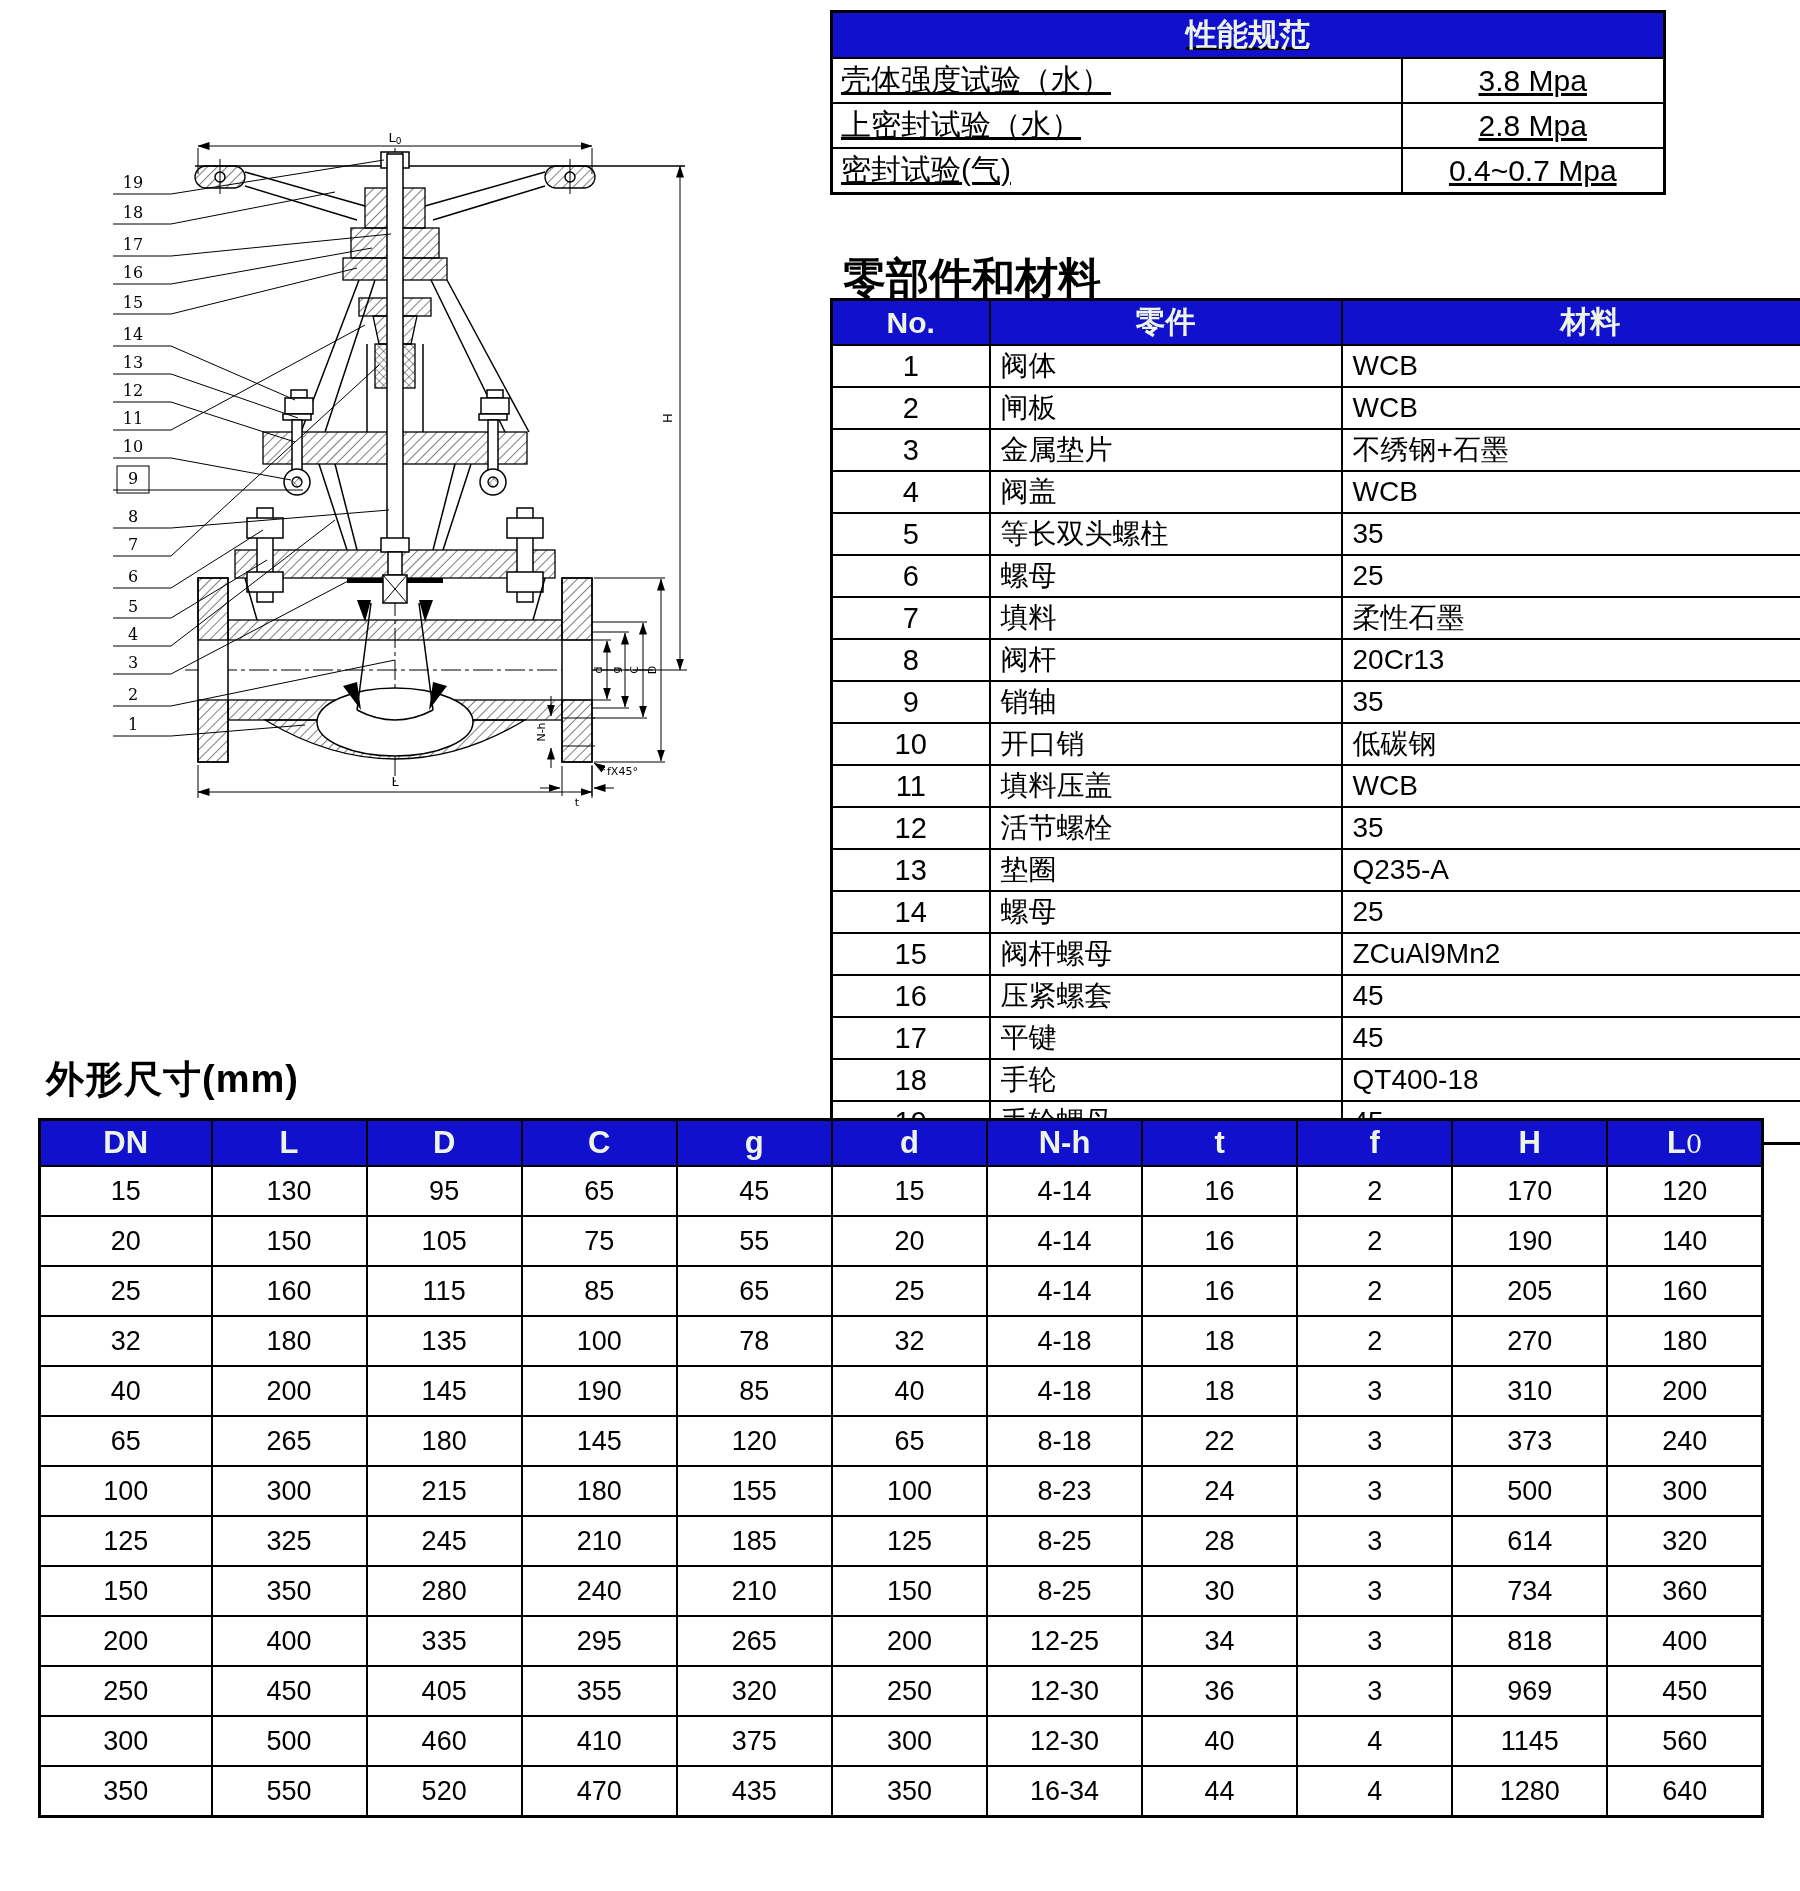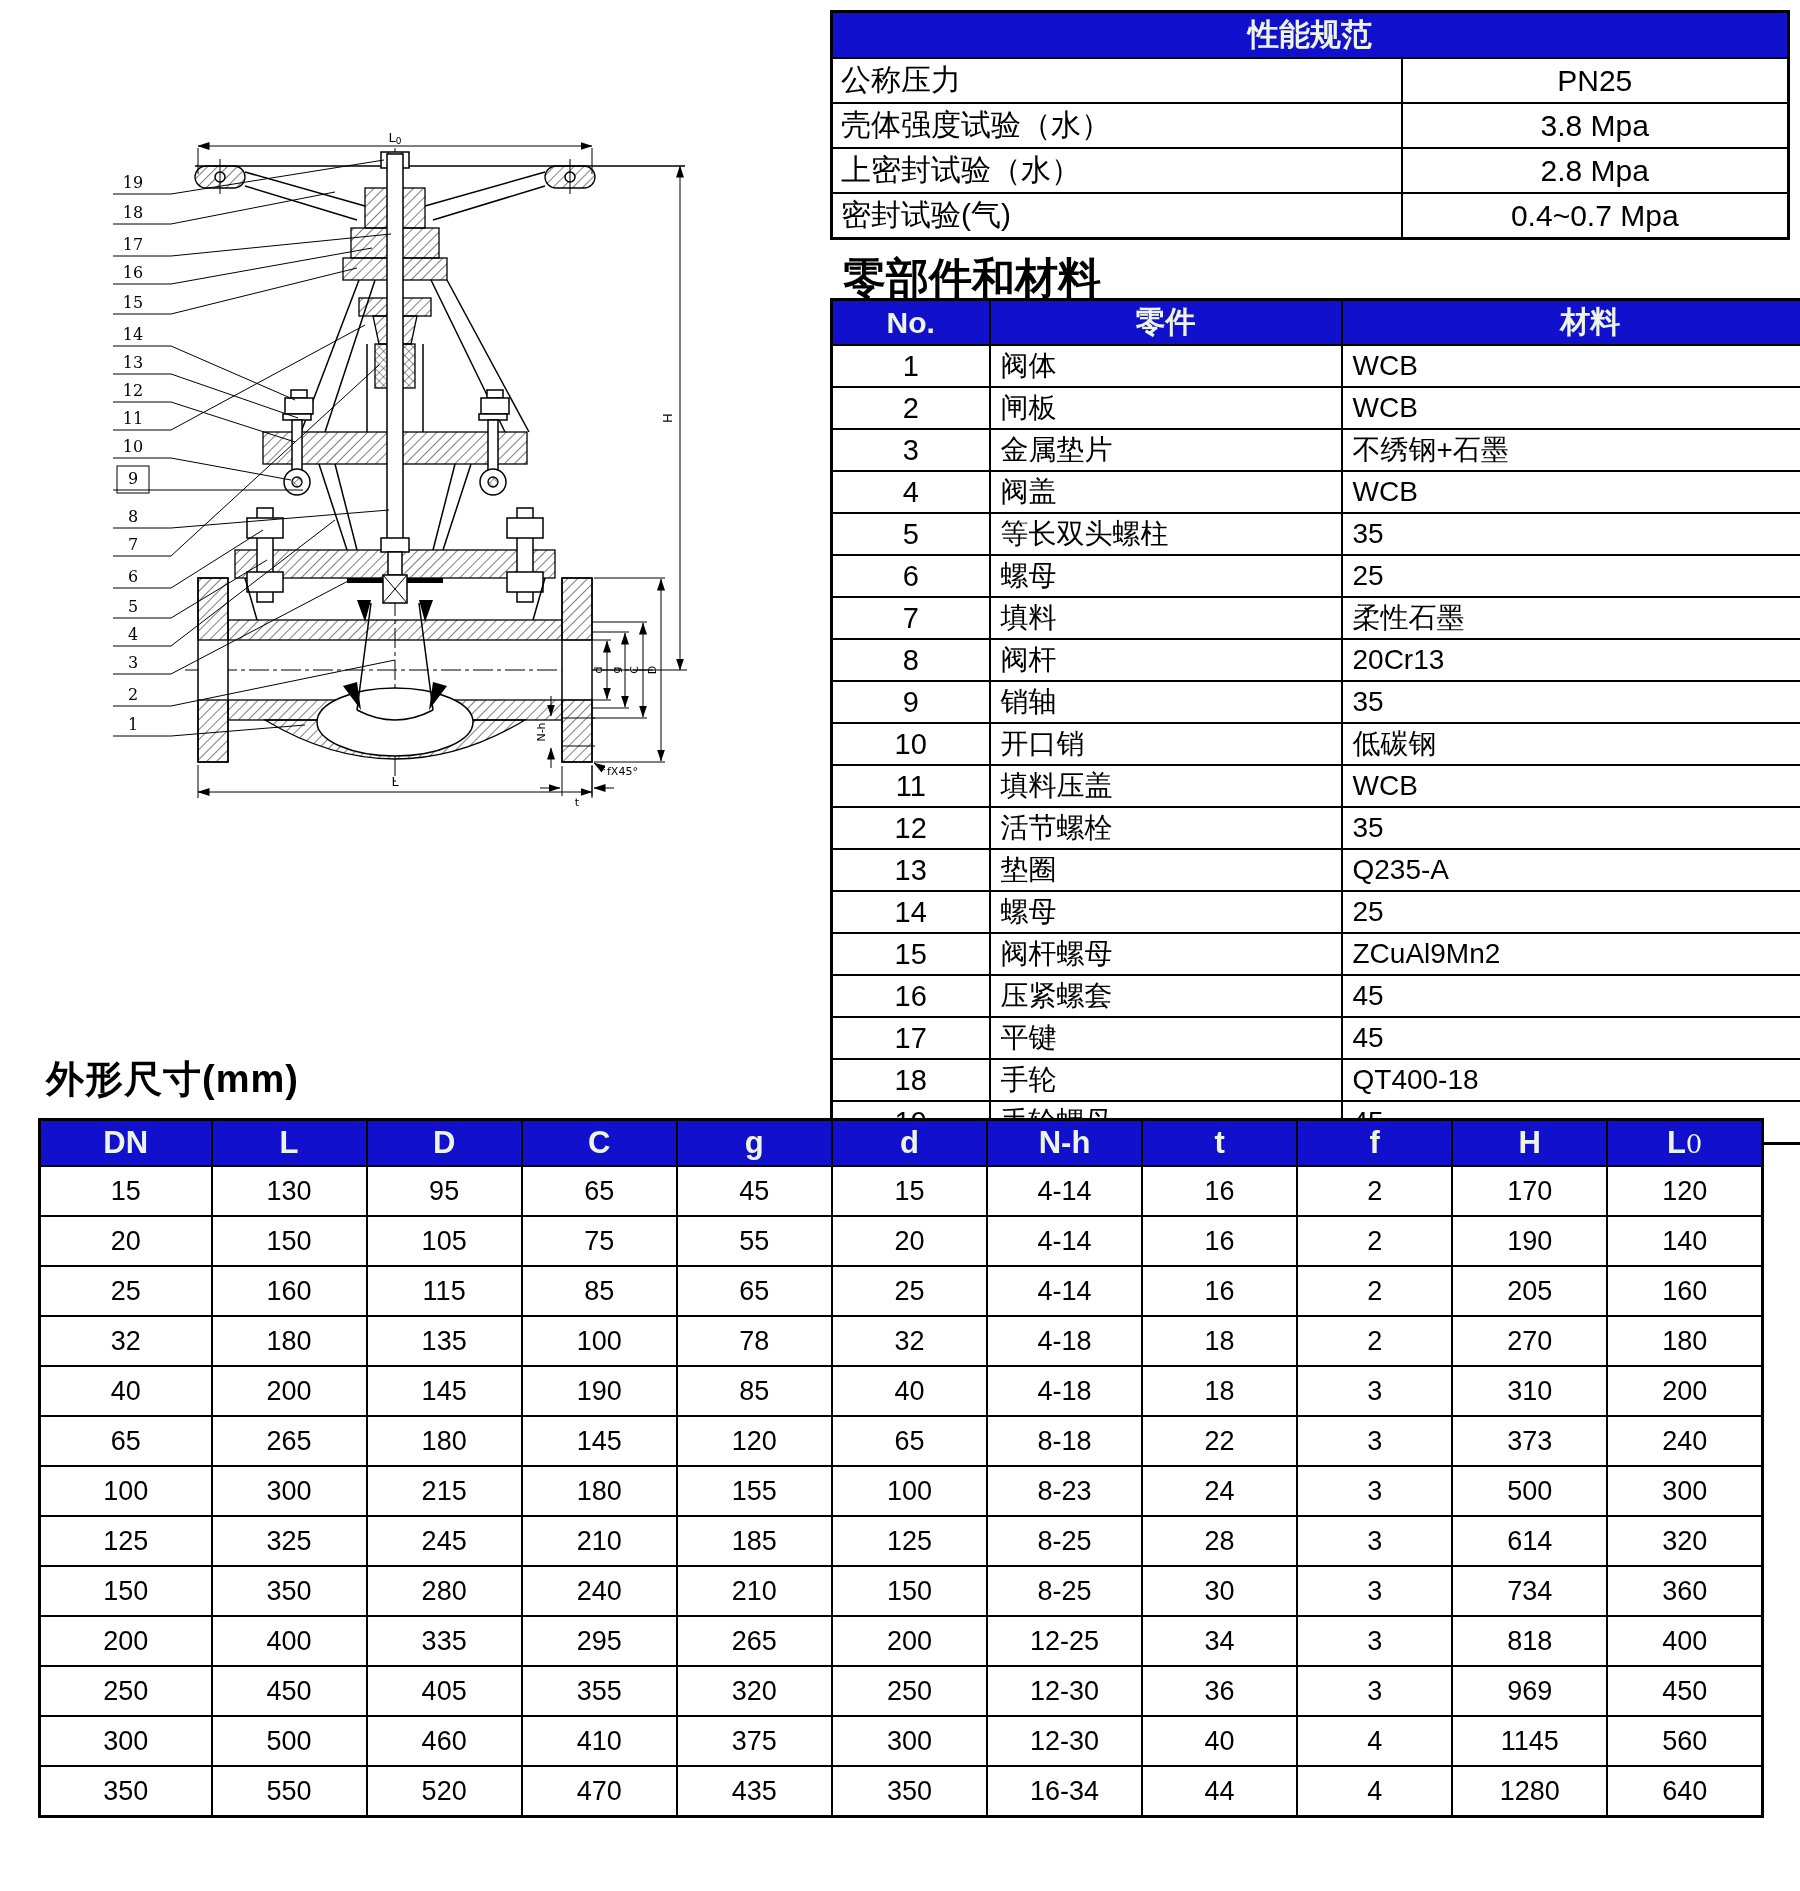--- a/index.html
+++ b/index.html
@@ -7,21 +7,21 @@
         font-family:"Liberation Sans","DejaVu Sans",sans-serif;color:#000;}
   .abs{position:absolute;}
 
   table.spec{border-collapse:collapse;table-layout:fixed;position:absolute;background:#fff;
              border:3px solid #000;}
   table.spec th, table.spec td{border:2px solid #000;overflow:hidden;white-space:nowrap;}
   th.hdr, tr.hdrrow th{background:var(--header-bg,#1010CD);color:var(--header-text,#EDF5E2);
          font-weight:bold;text-align:center;}
 
   
-  .perf{left:830px;top:10px;width:960px;}
+  .perf{left:830px;top:10px;width:836px;text-decoration:underline;}
   .perf th{height:41px;font-size:31px;}
   .perf td{height:41px;font-size:30px;}
   .perf td.lbl{text-align:left;padding-left:8px;}
   .perf td.val{text-align:center;}
 
   
   .parts{left:830px;top:298px;width:1011px;}
   .parts th{height:36px;font-size:30px;}
   .parts td{height:36px;font-size:28px;}
   .parts td.no{text-align:center;font-size:29px;}
@@ -365,24 +365,20 @@
         <col style="width:570px">
         <col>
       </colgroup>
     <thead>
       <tr>
           <th class="hdr" colspan="2">性能规范</th>
         </tr>
     </thead>
     <tbody>
         <tr>
-          <td class="lbl">公称压力</td>
-          <td class="val">PN25</td>
-        </tr>
-        <tr>
           <td class="lbl">壳体强度试验（水）</td>
           <td class="val">3.8 Mpa</td>
         </tr>
         <tr>
           <td class="lbl">上密封试验（水）</td>
           <td class="val">2.8 Mpa</td>
         </tr>
         <tr>
           <td class="lbl">密封试验(气)</td>
           <td class="val">0.4~0.7 Mpa</td>

